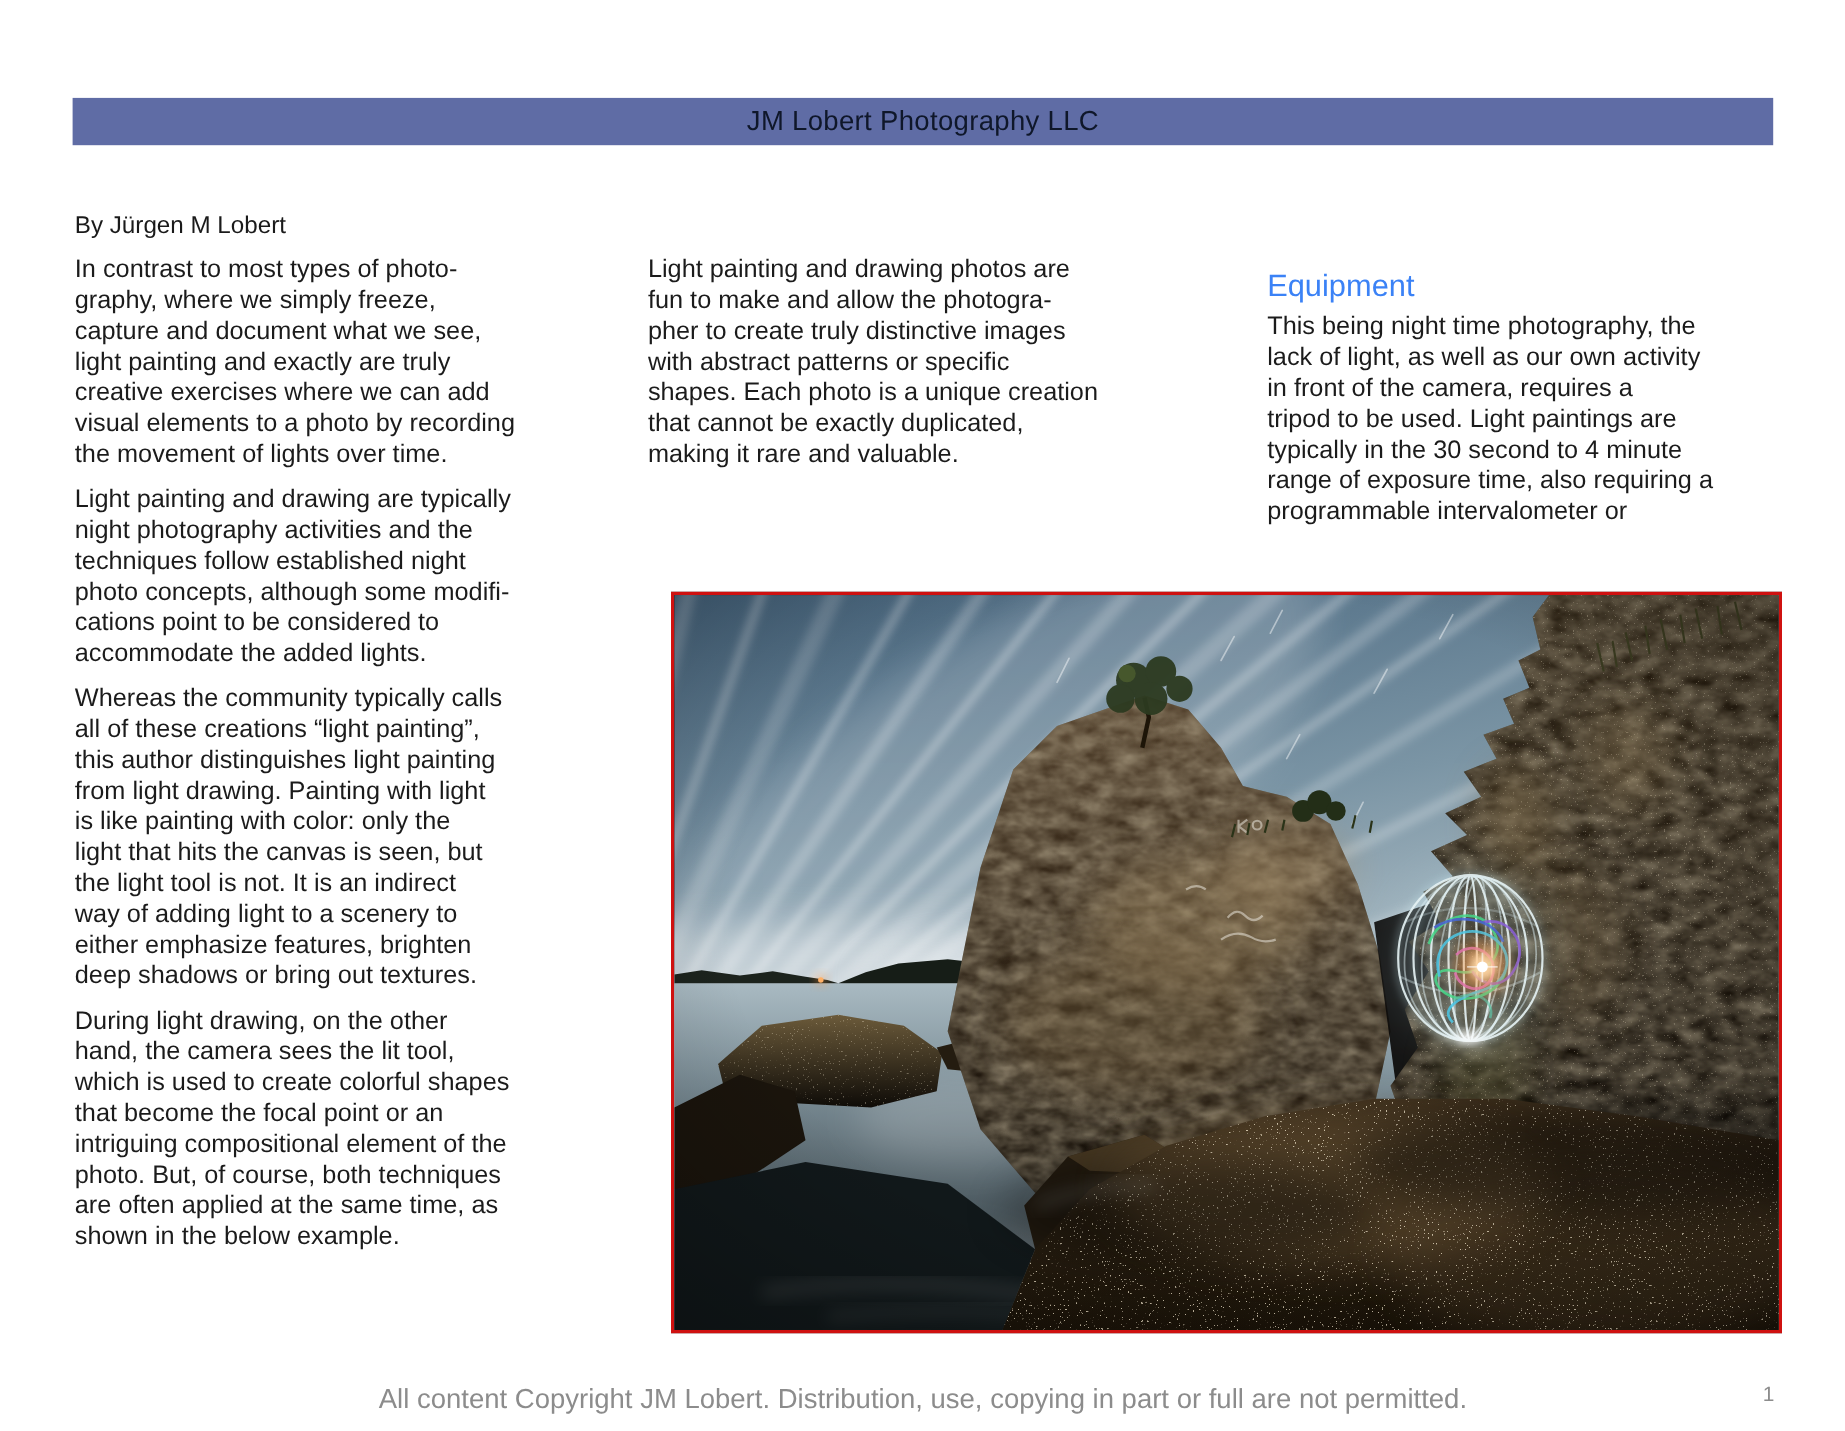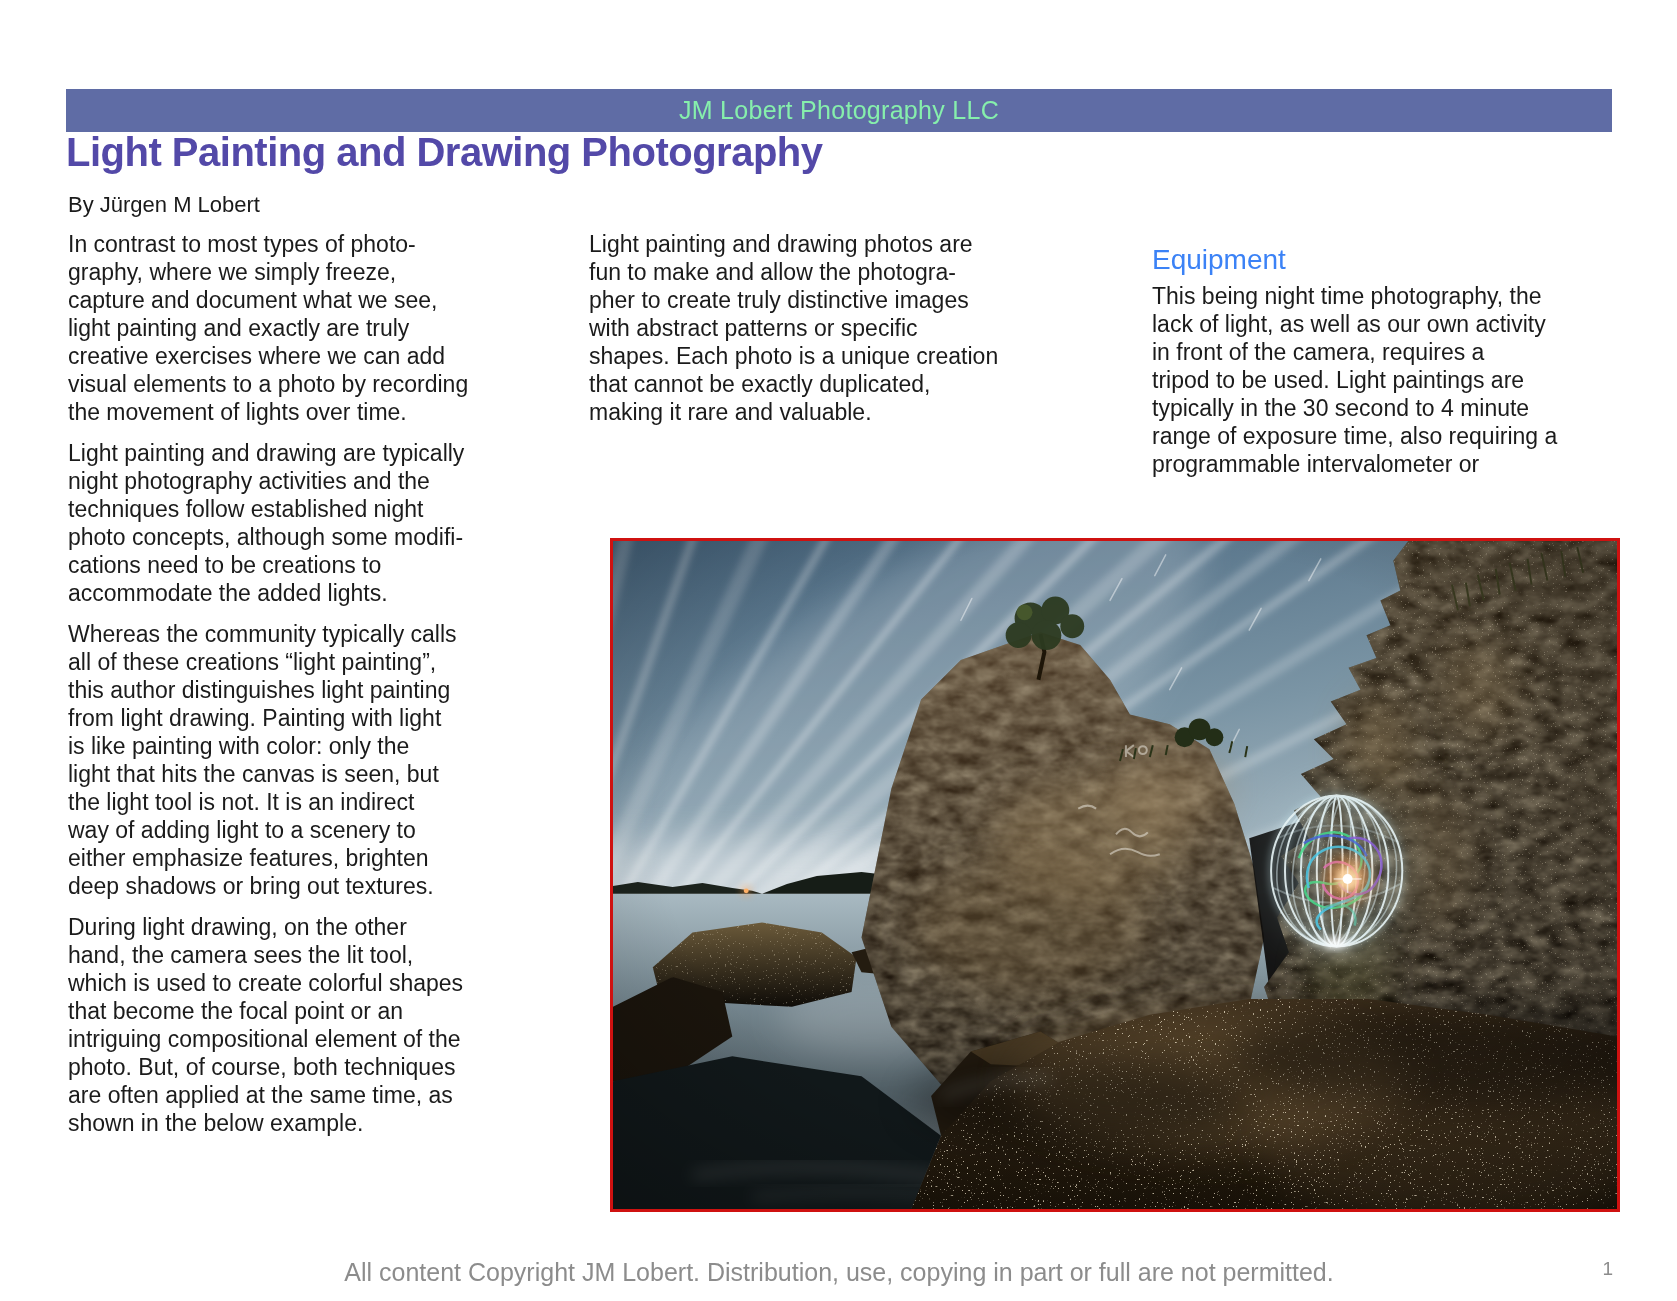--- a/index.html
+++ b/index.html
@@ -1,20 +1,20 @@
 <!DOCTYPE html>
 <html><head>
 <meta charset="utf-8">
 <style>
   html,body { margin:0; padding:0; background:#ffffff; }
   .page { position:relative; width:1677px; height:1301px; background:#ffffff; overflow:hidden;
           font-family:"Liberation Sans", sans-serif; color:#1c1c1c; }
   .header-bar { position:absolute; left:66px; top:89px; width:1546px; height:43px;
                 background:#5f6ca5; display:flex; align-items:center; justify-content:center; }
-  .header-bar span { color:#86efac; font-size:25px; letter-spacing:0.3px; }
+  .header-bar span { color:#0f172a; font-size:25px; letter-spacing:0.3px; }
   .doc-title { position:absolute; left:66px; top:130px; font-size:40px; font-weight:bold;
                color:#5349a8; letter-spacing:-0.5px; }
   .byline { position:absolute; left:68px; top:192px; font-size:22px; color:#1a1a1a; }
   .col { position:absolute; top:230px; font-size:23px; line-height:28px; color:#1b1b1b; }
   .col-1 { left:68px;  width:482px; }
   .col-2 { left:589px; width:482px; }
   .col-3 { left:1152px; width:464px; }
   .para { margin:0 0 13px 0; white-space:pre-line; }
   .section-heading { font-size:28px; font-weight:normal; color:#3b82f6; margin:16px 0 8px 0; }
   .photo-frame { position:absolute; left:610px; top:538px; width:1010px; height:674px;
@@ -26,36 +26,35 @@
 </style>
 </head>
 <body>
 
 <div class="page">
 
   <div class="header-bar">
     <span>JM Lobert Photography LLC</span>
   </div>
 
-  <h1 class="doc-title" style="margin:0;">Light Painting and Drawing Photography</h1>
   <div class="byline">By Jürgen M Lobert</div>
 
   <div class="col col-1">
     <p class="para">In contrast to most types of photo-
 graphy, where we simply freeze,
 capture and document what we see,
 light painting and exactly are truly
 creative exercises where we can add
 visual elements to a photo by recording
 the movement of lights over time.</p>
     <p class="para">Light painting and drawing are typically
 night photography activities and the
 techniques follow established night
 photo concepts, although some modifi-
-cations need to be creations to
+cations point to be considered to
 accommodate the added lights.</p>
     <p class="para">Whereas the community typically calls
 all of these creations “light painting”,
 this author distinguishes light painting
 from light drawing. Painting with light
 is like painting with color: only the
 light that hits the canvas is seen, but
 the light tool is not. It is an indirect
 way of adding light to a scenery to
 either emphasize features, brighten

